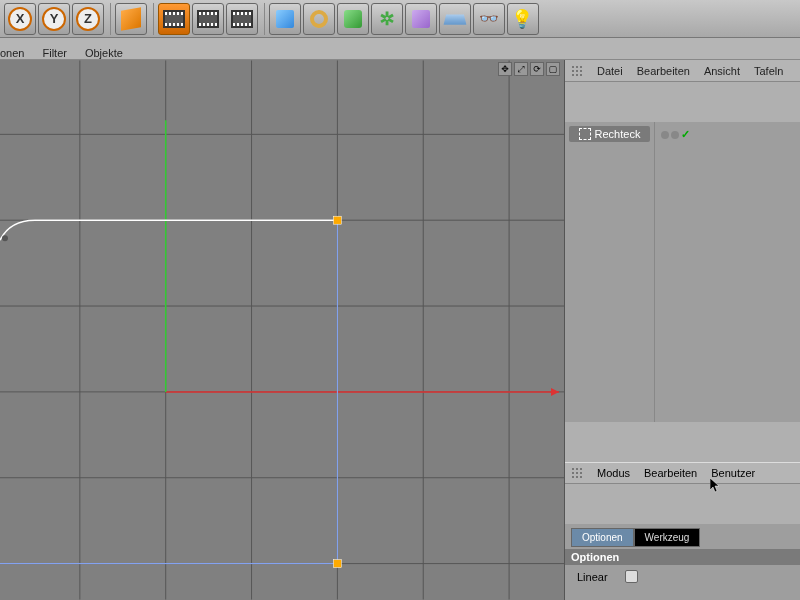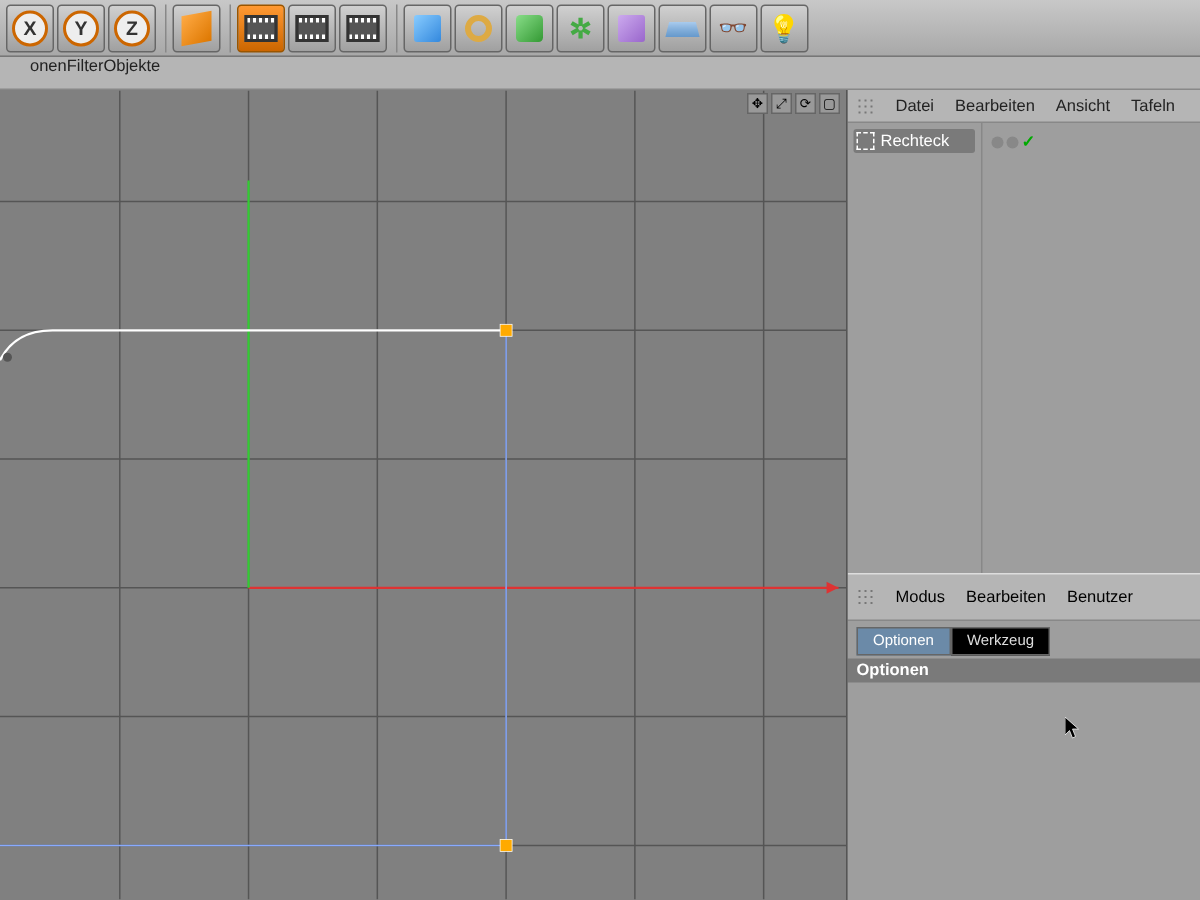--- a/index.html
+++ b/index.html
@@ -4,47 +4,47 @@
 <style>
 * { margin: 0; padding: 0; box-sizing: border-box; font-family: Arial, sans-serif; font-size: 11px; }
 body { width: 800px; height: 600px; background: #9a9a9a; overflow: hidden; position: relative; }
 
 .toolbar { height: 38px; background: linear-gradient(#c8c8c8, #a8a8a8); display: flex; align-items: center; padding: 2px 4px; gap: 4px; border-bottom: 1px solid #777; }
 .tb-group { display: flex; gap: 2px; padding-right: 6px; border-right: 1px solid #888; }
 .tb-group:last-child { border-right: none; }
 .tb-btn { width: 32px; height: 32px; background: linear-gradient(#d0d0d0, #a0a0a0); border: 1px solid #666; border-radius: 3px; display: flex; align-items: center; justify-content: center; cursor: pointer; }
 .tb-btn.active { background: linear-gradient(#ff9933, #cc6600); border-color: #995500; }
 
-.menubar { height: 22px; background: #b5b5b5; display: flex; align-items: flex-start; padding: 0 20px; border-bottom: 1px solid #888; }
+.menubar { height: 22px; background: #b5b5b5; display: flex; align-items: flex-end; padding: 0 0; gap: 18px; border-bottom: 1px solid #888; }
 .menubar span { color: #222; cursor: pointer; }
 
 .main { display: flex; height: 540px; }
 .viewport { width: 565px; position: relative; background: #808080; border-right: 1px solid #555; }
 .viewport-controls { position: absolute; top: 2px; right: 4px; display: flex; gap: 2px; z-index: 10; }
 .vc-btn { width: 14px; height: 14px; background: #999; border: 1px solid #666; font-size: 9px; display: flex; align-items: center; justify-content: center; cursor: pointer; }
 
 svg.grid { position: absolute; top: 0; left: 0; width: 100%; height: 100%; }
 
-.right-panel { flex: 1; display: flex; flex-direction: column; background: #b0b0b0; }
+.right-panel { flex: 1; display: flex; flex-direction: column; background: #b0b0b0; gap: 40px; }
 .obj-menubar { height: 22px; background: #b5b5b5; display: flex; align-items: center; gap: 14px; padding: 0 6px; border-bottom: 1px solid #888; }
 .obj-menubar .grip { width: 12px; height: 12px; background-image: radial-gradient(circle, #777 1px, transparent 1px); background-size: 4px 4px; }
 .obj-menubar span { color: #222; cursor: pointer; }
 
 .obj-list { height: 300px; background: #9e9e9e; display: flex; }
 .obj-tree { width: 90px; padding: 4px; border-right: 1px solid #888; }
-.obj-item { display: flex; align-items: center; gap: 4px; padding: 2px; background: #7a7a7a; border-radius: 2px; }
+.obj-item { display: flex; align-items: center; gap: 4px; padding: 2px; background: #7a7a7a; border-radius: 2px; justify-content: center; }
 .obj-item .ricon { width: 12px; height: 12px; border: 1px dashed #fff; }
 .obj-item span { color: #fff; }
 .obj-tags { flex:1; padding: 4px; }
 .tag-dots { display:flex; gap:2px; align-items:center; padding:2px; }
 .dot { width:8px; height:8px; border-radius:50%; }
 .dot.g { background:#888; }
 .check { color:#0a0; font-weight:bold; }
 
-.attr-menubar { height: 32px; background: #b5b5b5; display: flex; align-items: center; gap: 14px; padding: 0 6px; border-top: 1px solid #ddd; border-bottom: 1px solid #888; }
+.attr-menubar { height: 22px; background: #b5b5b5; display: flex; align-items: center; gap: 14px; padding: 0 6px; border-top: 1px solid #ddd; border-bottom: 1px solid #888; }
 .attr-menubar .grip { width: 12px; height: 12px; background-image: radial-gradient(circle, #777 1px, transparent 1px); background-size: 4px 4px; }
 
 .attr-panel { flex:1; background: #9e9e9e; padding: 4px 6px; }
 .tool-header { display:flex; align-items:center; gap:6px; padding: 4px 0; }
 .tool-header .ticon { width:14px; height:14px; background: radial-gradient(circle at 4px 4px, #ffcc66, #cc8800); border-radius:50%; }
 .tabs { display:flex; margin-bottom: 2px; }
 .tab { padding: 3px 10px; background: #000000; border: 1px solid #666; color: #ddd; cursor:pointer; font-size:10px; }
 .tab.active { background: #6b8aa8; color: #fff; }
 .section-header { background: #7a7a7a; color: #fff; padding: 2px 6px; font-weight: bold; margin: 2px -6px; }
 .prop-row { display:flex; align-items:center; gap: 8px; padding: 3px 6px; }
@@ -208,19 +208,23 @@
       <span>Modus</span>
       <span>Bearbeiten</span>
       <span>Benutzer</span>
     </div>
     <div class="attr-panel">
       <div class="tabs">
         <div class="tab active">Optionen</div>
         <div class="tab">Werkzeug</div>
       </div>
       <div class="section-header">Optionen</div>
+      <div class="prop-row">
+        <label>Linear</label>
+        <div class="checkbox"></div>
+      </div>
     </div>
   </div>
 </div>
 
 <svg class="cursor" viewBox="0 0 12 16">
   <path d="M0 0 L0 12 L3 9 L5 14 L7 13 L5 8 L9 8 Z" fill="#000" stroke="#fff" stroke-width="0.5"></path>
 </svg>
 
 </body></html>

